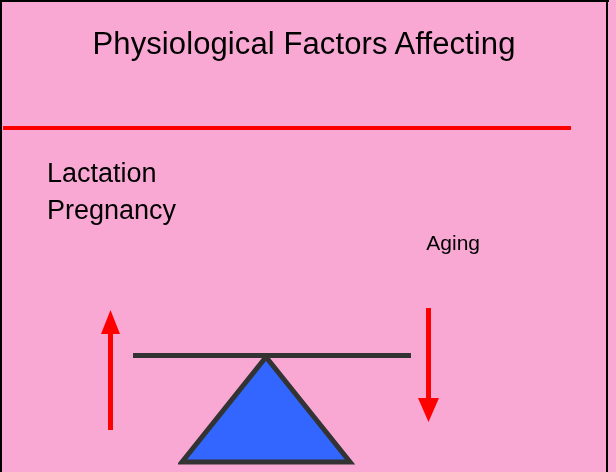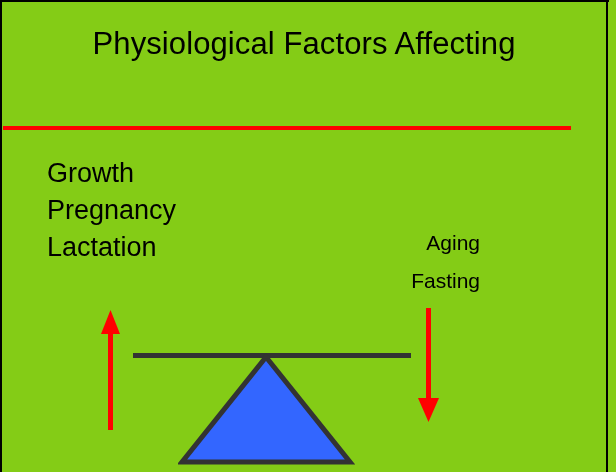--- a/index.html
+++ b/index.html
@@ -10,21 +10,21 @@
   body {
     width: 616px;
     height: 472px;
     font-family: "Liberation Sans", sans-serif;
     overflow: hidden;
   }
   #slide {
     position: relative;
     width: 616px;
     height: 472px;
-    background: #84cc16;
+    background: #f9a8d4;
   }
   
   .frame-top {
     position: absolute;
     left: 0;
     top: 0;
     width: 609px;
     height: 2px;
     background: #000000;
   }
@@ -153,28 +153,26 @@
   <div class="frame-left"></div>
   <div class="frame-right"></div>
 
   <div class="title-block">
     <span class="title-line">Physiological Factors Affecting</span>
   </div>
 
   <div class="title-rule"></div>
 
   <div class="left-list">
-    <span class="item">Growth</span>
+    <span class="item">Lactation</span>
     <span class="item">Pregnancy</span>
-    <span class="item">Lactation</span>
   </div>
 
   <div class="right-list">
     <span class="item">Aging</span>
-    <span class="item">Fasting</span>
   </div>
 
   <div class="arrow arrow-up">
     <svg width="24" height="124" viewBox="0 0 24 124" xmlns="http://www.w3.org/2000/svg">
       <polygon points="11.5,2 21,26 2,26" fill="#FF0000"></polygon>
       <rect x="9" y="24" width="5" height="98" fill="#FF0000"></rect>
     </svg>
   </div>
 
   <div class="beam"></div>

